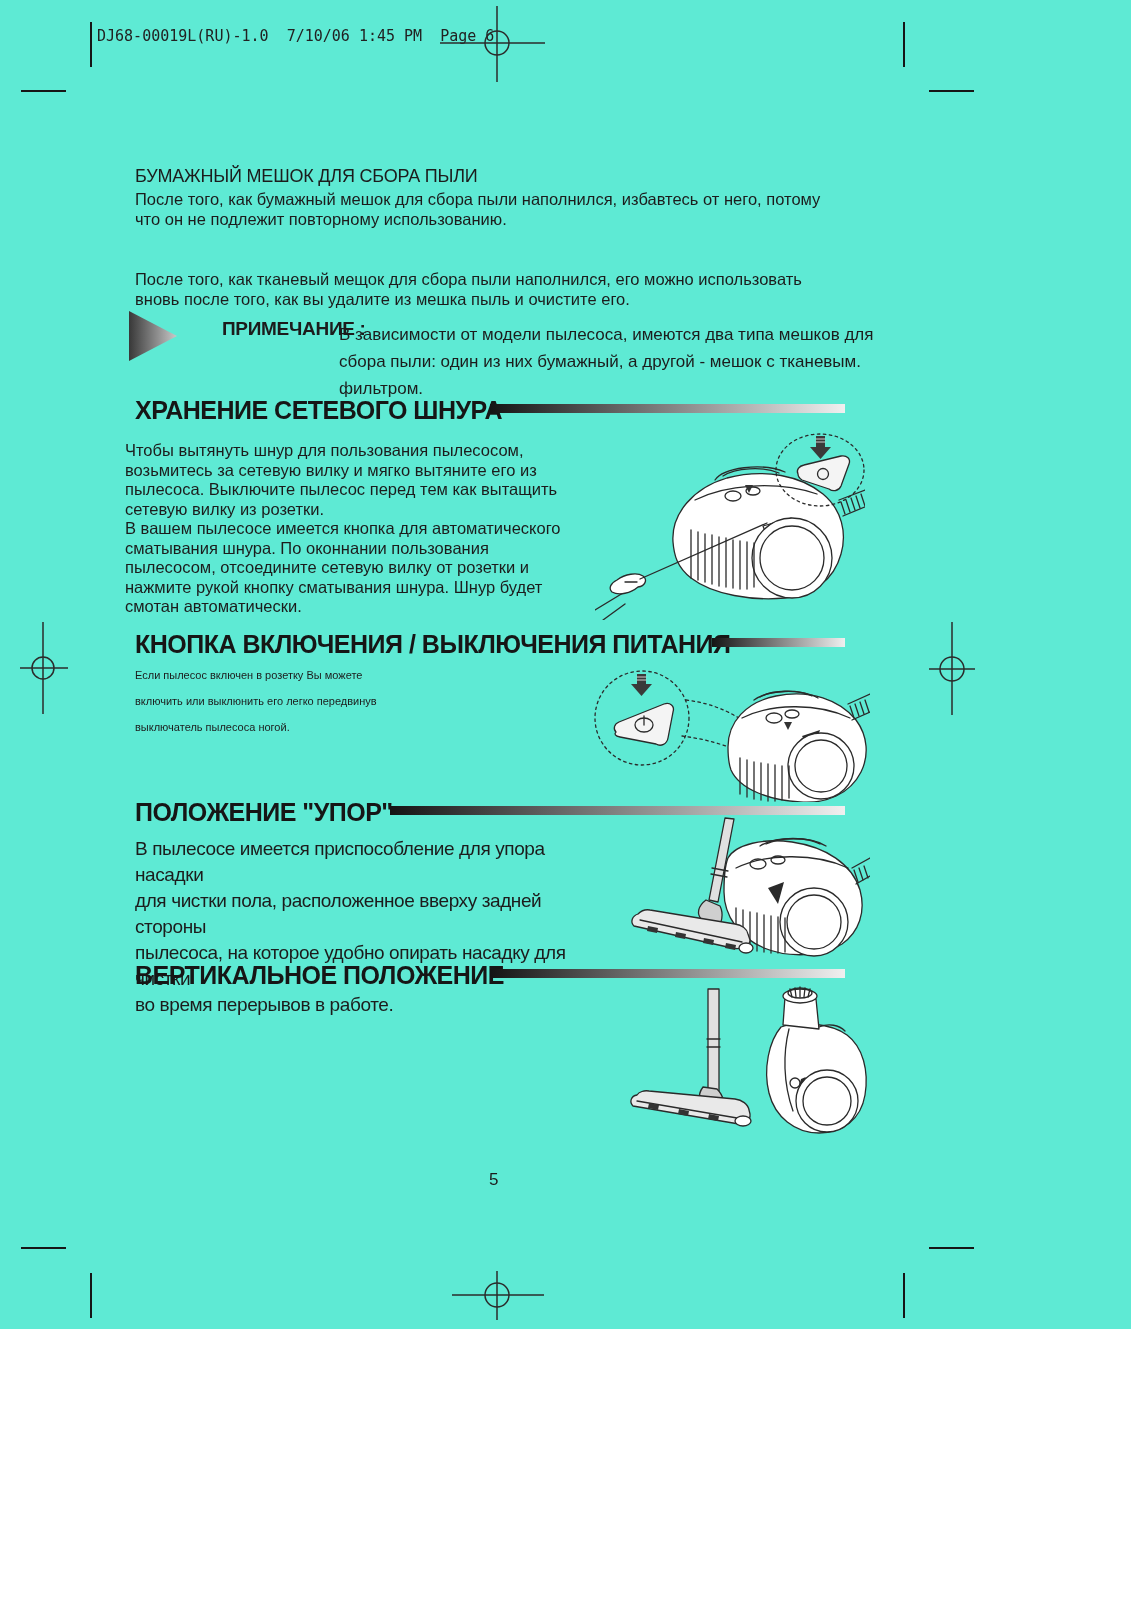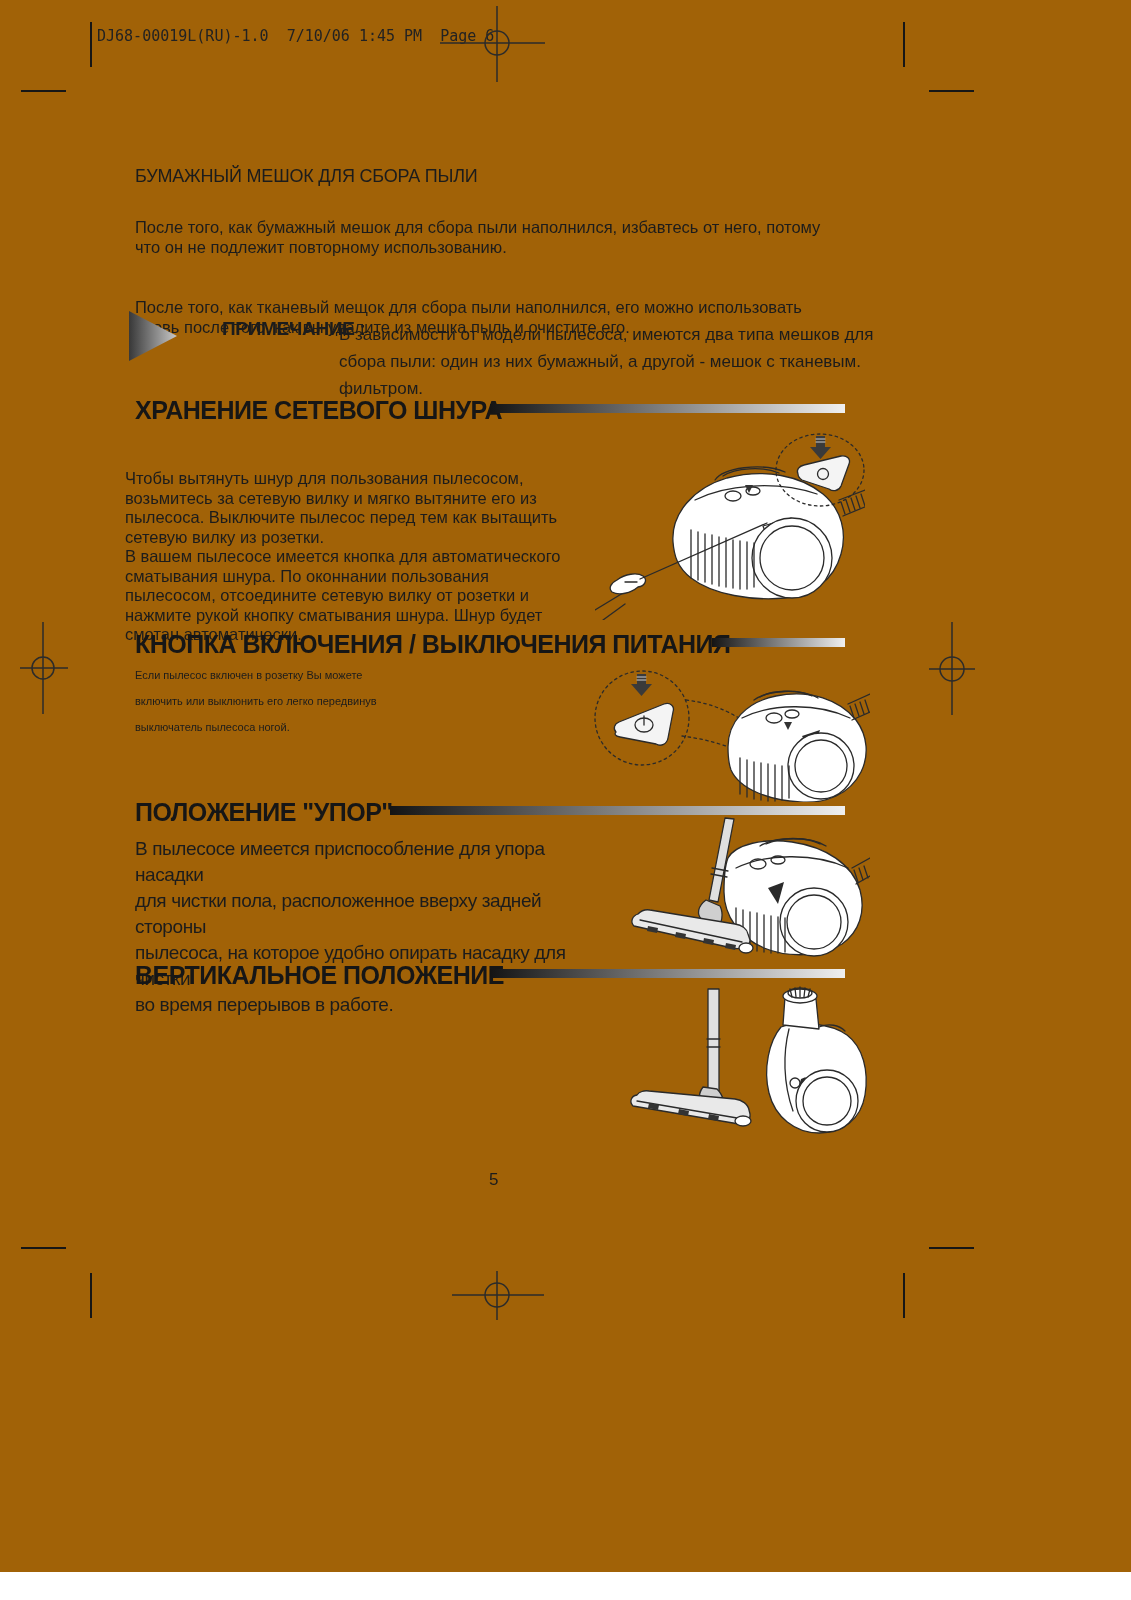--- a/index.html
+++ b/index.html
@@ -1,32 +1,32 @@
 <!DOCTYPE html>
 <html><head>
 <meta charset="utf-8">
 <style>
   * { margin:0; padding:0; box-sizing:border-box; }
   html,body { background:#ffffff; }
   .page {
-    position:relative; width:1131px; height:1572px; background:#a16207;
+    position:relative; width:1131px; height:1329px; background:#5eead4;
     font-family:"Liberation Sans", sans-serif; color:#1c1c1c; overflow:hidden;
   }
   .abs { position:absolute; }
   .proof-header {
     position:absolute; left:97px; top:27px;
     font-family:"DejaVu Sans Mono", monospace; font-size:15px;
     white-space:pre; color:#222;
   }
   .crop { position:absolute; background:#161616; }
   .crop.v { width:1.6px; }
   .crop.h { height:1.6px; }
   .regmark line, .regmark circle { stroke:#2b2b2b; stroke-width:1.5; fill:none; }
   .sec-title { position:absolute; font-weight:normal; font-size:18px; letter-spacing:-0.2px; white-space:pre-line; }
-  .body-text { position:absolute; font-size:16.5px; line-height:19.5px; white-space:pre-line;margin-top:28px; }
+  .body-text { position:absolute; font-size:16.5px; line-height:19.5px; white-space:pre-line; }
   .body-text-lg { position:absolute; font-size:11px; line-height:26px; white-space:pre-line; }
   .body-text-cond { position:absolute; font-size:19px; line-height:26px; letter-spacing:-0.4px; white-space:pre-line; }
   .note-triangle {
     position:absolute; left:129px; top:311px; width:48px; height:50px;
     background:linear-gradient(to right,#383838,#c9c9c9);
     clip-path:polygon(0 0, 100% 50%, 0 100%);
   }
   .note-label { position:absolute; font-weight:bold; font-size:19px; letter-spacing:-0.3px;margin-left:44px; }
   .note-body { position:absolute; font-size:17px; line-height:27px; white-space:pre-line;margin-left:32px; }
   .heading-text { position:absolute; font-weight:bold; font-size:25px; letter-spacing:-0.5px; white-space:nowrap; color:#161616; }

